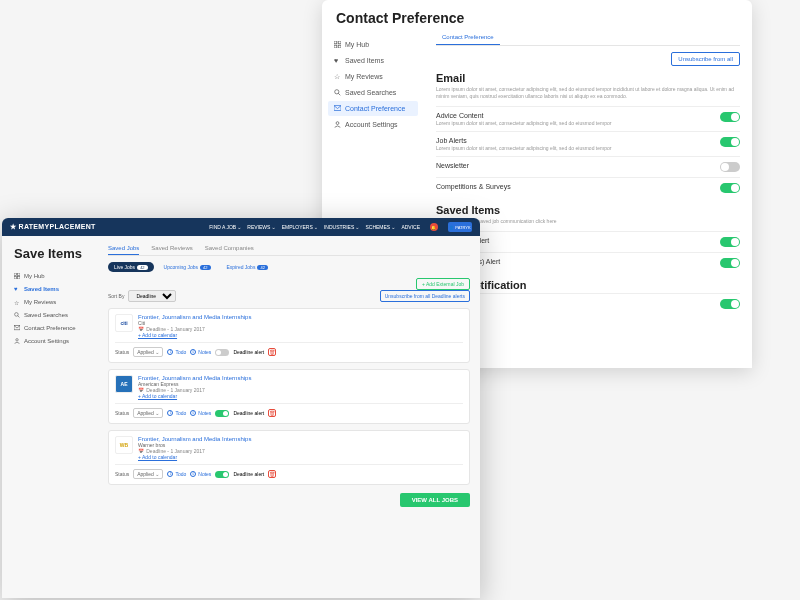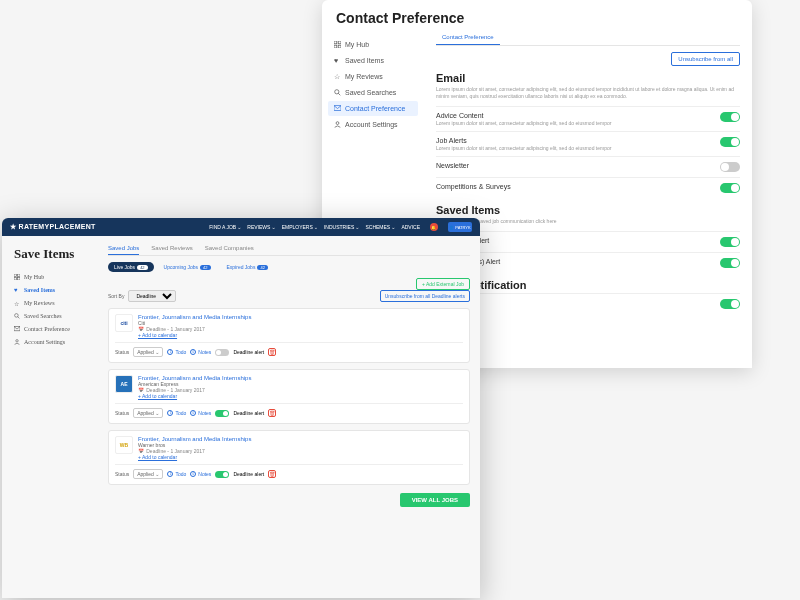--- a/index.html
+++ b/index.html
@@ -34,21 +34,21 @@
 .navbar { background:#16355c; height:18px; display:flex; align-items:center; padding:0 8px; color:#fff; }
 .logo { font-size:7px; font-weight:700; letter-spacing:.3px; }
 .logo .star { color:#fff; margin-right:2px; }
 .nav-gap { flex:1; }
 .nav-links { display:flex; gap:6px; font-size:5px; align-items:center; }
 .nav-links span { display:flex; align-items:center; gap:1px; }
 .bell { width:8px; height:8px; background:#e74c3c; border-radius:50%; display:inline-flex; align-items:center; justify-content:center; font-size:4px; color:#fff; margin-left:4px; }
 .prof { width:24px; height:10px; background:#2a6fdb; border-radius:2px; margin-left:4px; font-size:4px; display:flex; align-items:center; justify-content:center; }
 
 .si-body { display:flex; height:362px; }
-.si-side { width:96px; padding:8px 4px; font-size:6px; color:#555;font-family:Liberation Serif, serif; }
+.si-side { width:96px; padding:8px 4px; font-size:6px; color:#555; }
 .si-title { font-size:13px; font-weight:600; color:#222; padding:2px 8px 8px; }
 .si-side .sitem { display:flex; align-items:center; gap:4px; padding:3px 6px; margin:1px 2px; border-radius:2px; }
 .si-side .sitem.active { color:#2a6fdb; font-weight:600; }
 .si-side .sitem .ic { width:6px; height:6px; display:inline-block; }
 
 .si-main { flex:1; padding:6px 10px; }
 .tabs { display:flex; gap:12px; font-size:6px; border-bottom:1px solid #e3e3e3; margin-bottom:6px; }
 .tabs .tab { padding:3px 0; color:#888; }
 .tabs .tab.active { color:#2a6fdb; border-bottom:1.5px solid #2a6fdb; }
 

